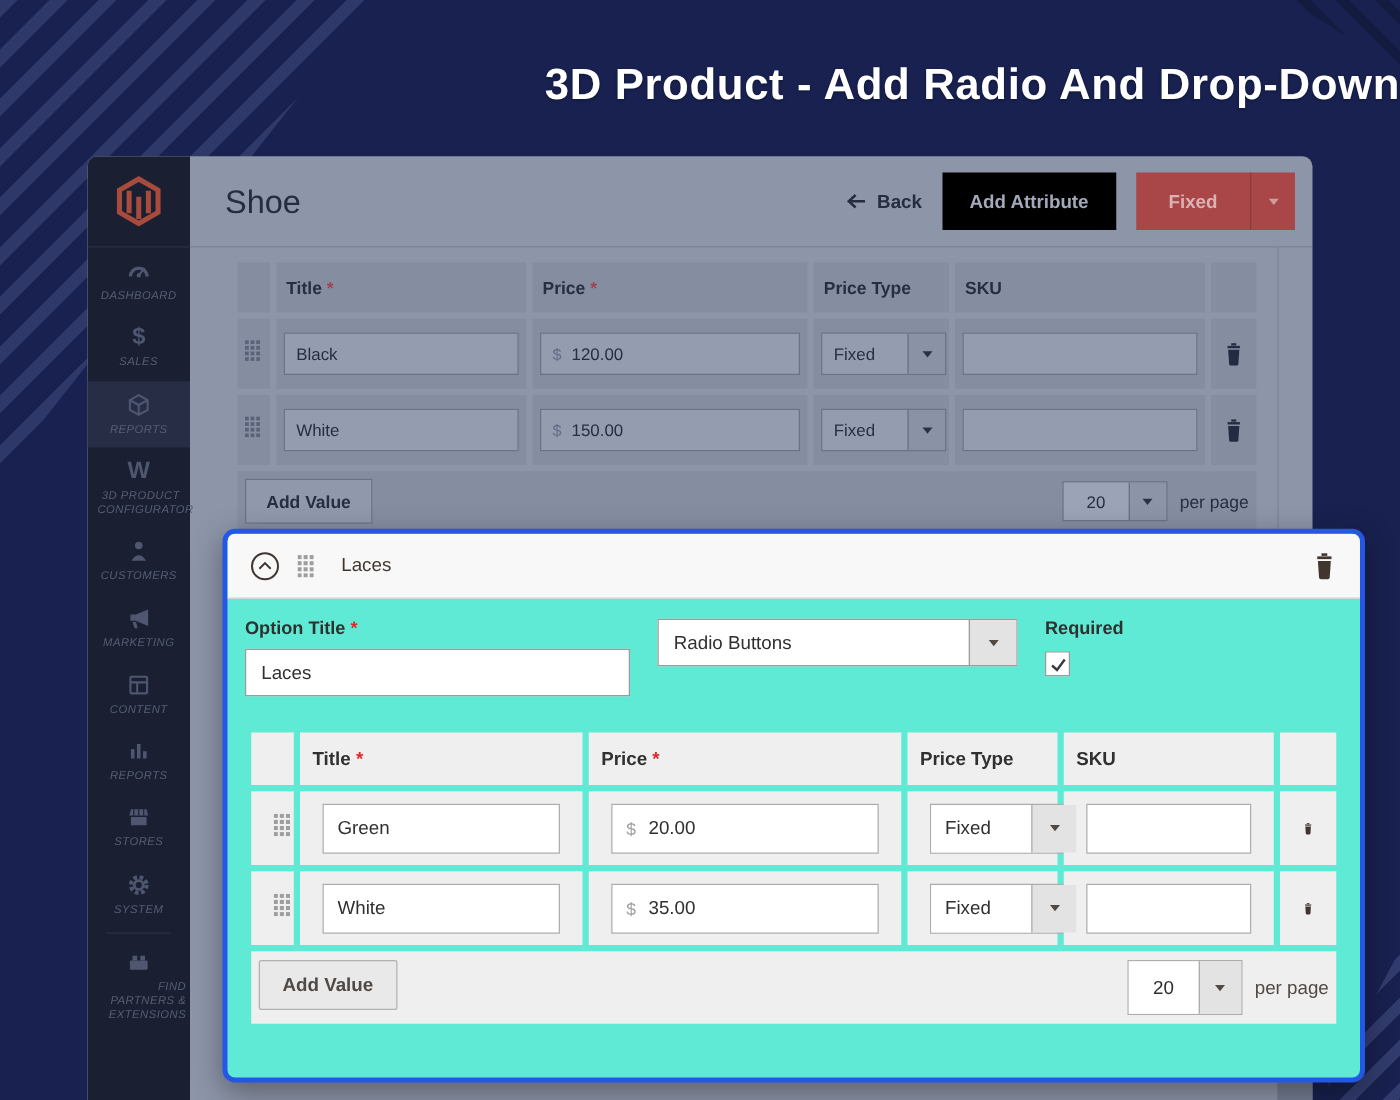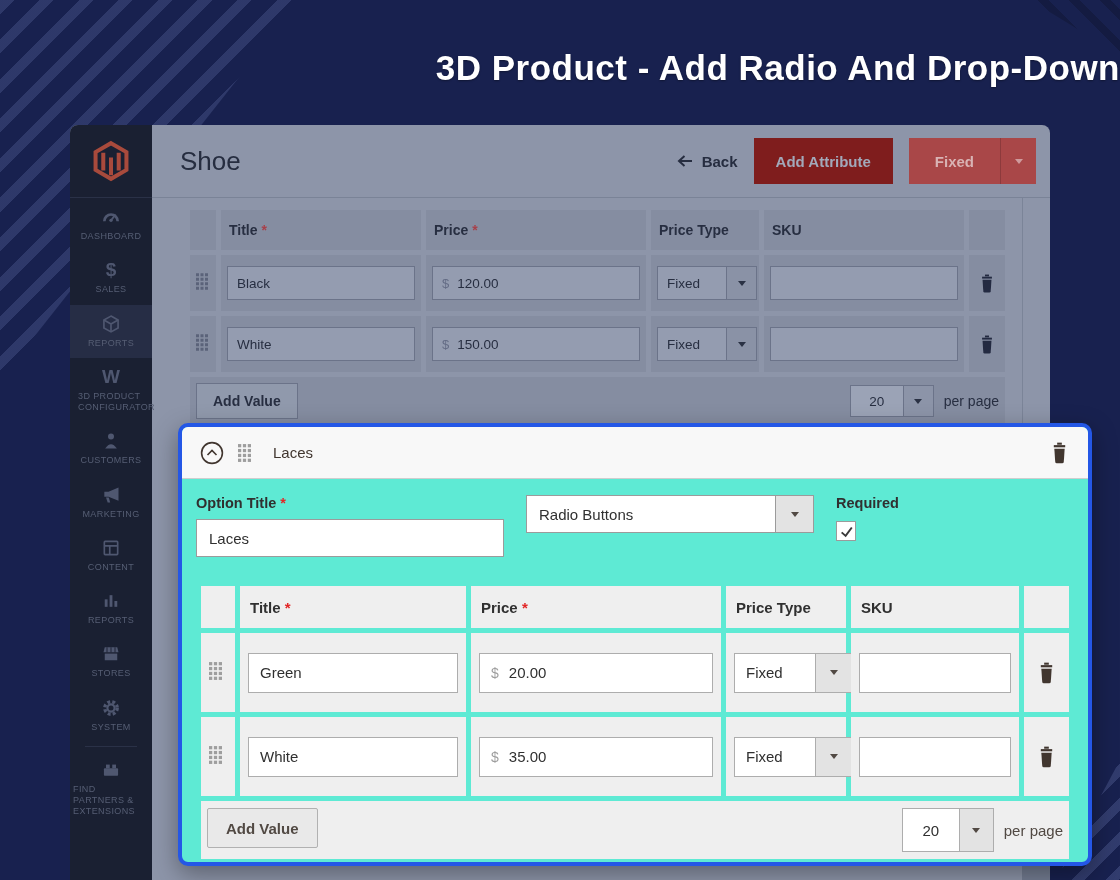--- a/index.html
+++ b/index.html
@@ -30,35 +30,35 @@
   .scroll-corner{ position:absolute; left:952px; bottom:0; width:28px; height:14px; background:#747d92; }
 
   
   .sidebar{ position:absolute; left:0; top:0; width:82px; height:100%; background:#1a2032;
     display:flex; flex-direction:column; align-items:center; }
   .logo-wrap{ height:73px; width:100%; display:flex; align-items:center; justify-content:center;
     border-bottom:1px solid #2a3147; }
   .side-item{ width:100%; display:flex; flex-direction:column; align-items:center; justify-content:center;
     padding:9px 2px; cursor:pointer; }
   .side-item .lbl{ margin-top:4px; font-size:9px; letter-spacing:0.4px; color:#565e74;
-    text-align:left; line-height:1.25; max-width:76px; }
+    text-align:right; line-height:1.25; max-width:76px;font-style:italic; }
   .side-item.selected{ background:#262d45; }
   .side-item svg, .side-item .glyph{ color:#4f5770; }
   .glyph{ font-size:19px; font-weight:bold; line-height:20px; }
   .lbl.narrow{ max-width:66px; }
   .side-sep{ width:52px; border-top:1px solid #2a3147; margin:4px 0; }
 
   
   .win-header{ position:absolute; left:82px; top:0; right:0; height:73px;
     display:flex; align-items:center; border-bottom:1px solid rgba(40,48,70,0.18); }
   .page-title{ margin-left:28px; font-size:26px; color:#262d40; }
   .header-actions{ margin-left:auto; margin-right:14px; display:flex; align-items:center; gap:16px; }
   .back-link{ display:flex; align-items:center; gap:8px; font-size:15px; font-weight:bold;
     color:#262d40; cursor:pointer; }
-  .btn-add-attr{ height:46px; padding:0 22px; background:#7f1d1d; border:none; color:#a2a9ba;
+  .btn-add-attr{ height:46px; padding:0 22px; background:#000000; border:none; color:#a2a9ba;
     font-size:15px; font-weight:bold; font-family:inherit; cursor:pointer; }
   .btn-save{ height:46px; display:flex; align-items:stretch; background:#a94748; cursor:pointer; }
   .btn-save .save-main{ padding:0 26px; display:flex; align-items:center; color:#d9b3b4;
     font-size:15px; font-weight:bold; }
   .btn-save .save-caret{ width:36px; display:flex; align-items:center; justify-content:center;
     border-left:1px solid #8d3a3c; color:#cf9b9d; }
   .caret{ width:0; height:0; border-left:4.5px solid transparent; border-right:4.5px solid transparent;
     border-top:5.5px solid currentColor; }
 
   
@@ -113,21 +113,21 @@
     background:#ffffff; }
   .select-lg .val{ flex:1; display:flex; align-items:center; padding-left:12px;
     font-size:15px; color:#303030; }
   .select-lg .cbox{ width:38px; background:#e3e3e3; border-left:1px solid #9b9b9b;
     display:flex; align-items:center; justify-content:center; color:#514943; }
   .checkbox{ width:20px; height:20px; border:1px solid #9b9b9b; background:#fff; margin-top:10px;
     display:flex; align-items:center; justify-content:center; cursor:pointer; }
 
   .opt-lite td{ background:#efefef; }
   .opt-lite td.th{ font-size:15px; font-weight:bold; color:#303030; height:42px; padding-left:10px; }
-  .opt-lite td.cell{ height:79px; padding:0 8px; }
+  .opt-lite td.cell{ height:59px; padding:0 18px; }
   .input-lite{ width:100%; height:40px; background:#fff; border:1px solid #adadad;
     font-family:inherit; font-size:15px; color:#303030; padding:0 11px; }
   .price-lite{ display:flex; align-items:center; height:40px; background:#fff;
     border:1px solid #adadad; padding:0 11px; gap:10px; }
   .price-lite .cur{ color:#9e9e9e; font-size:14px; }
   .price-lite input{ border:none; background:transparent; font-family:inherit; font-size:15px;
     color:#303030; width:100%; }
   .select-lite{ display:flex; height:40px; border:1px solid #adadad; cursor:pointer; width:118px; }
   .select-lite .val{ flex:1; background:#fff; display:flex; align-items:center; padding-left:11px;
     font-size:15px; color:#303030; }

